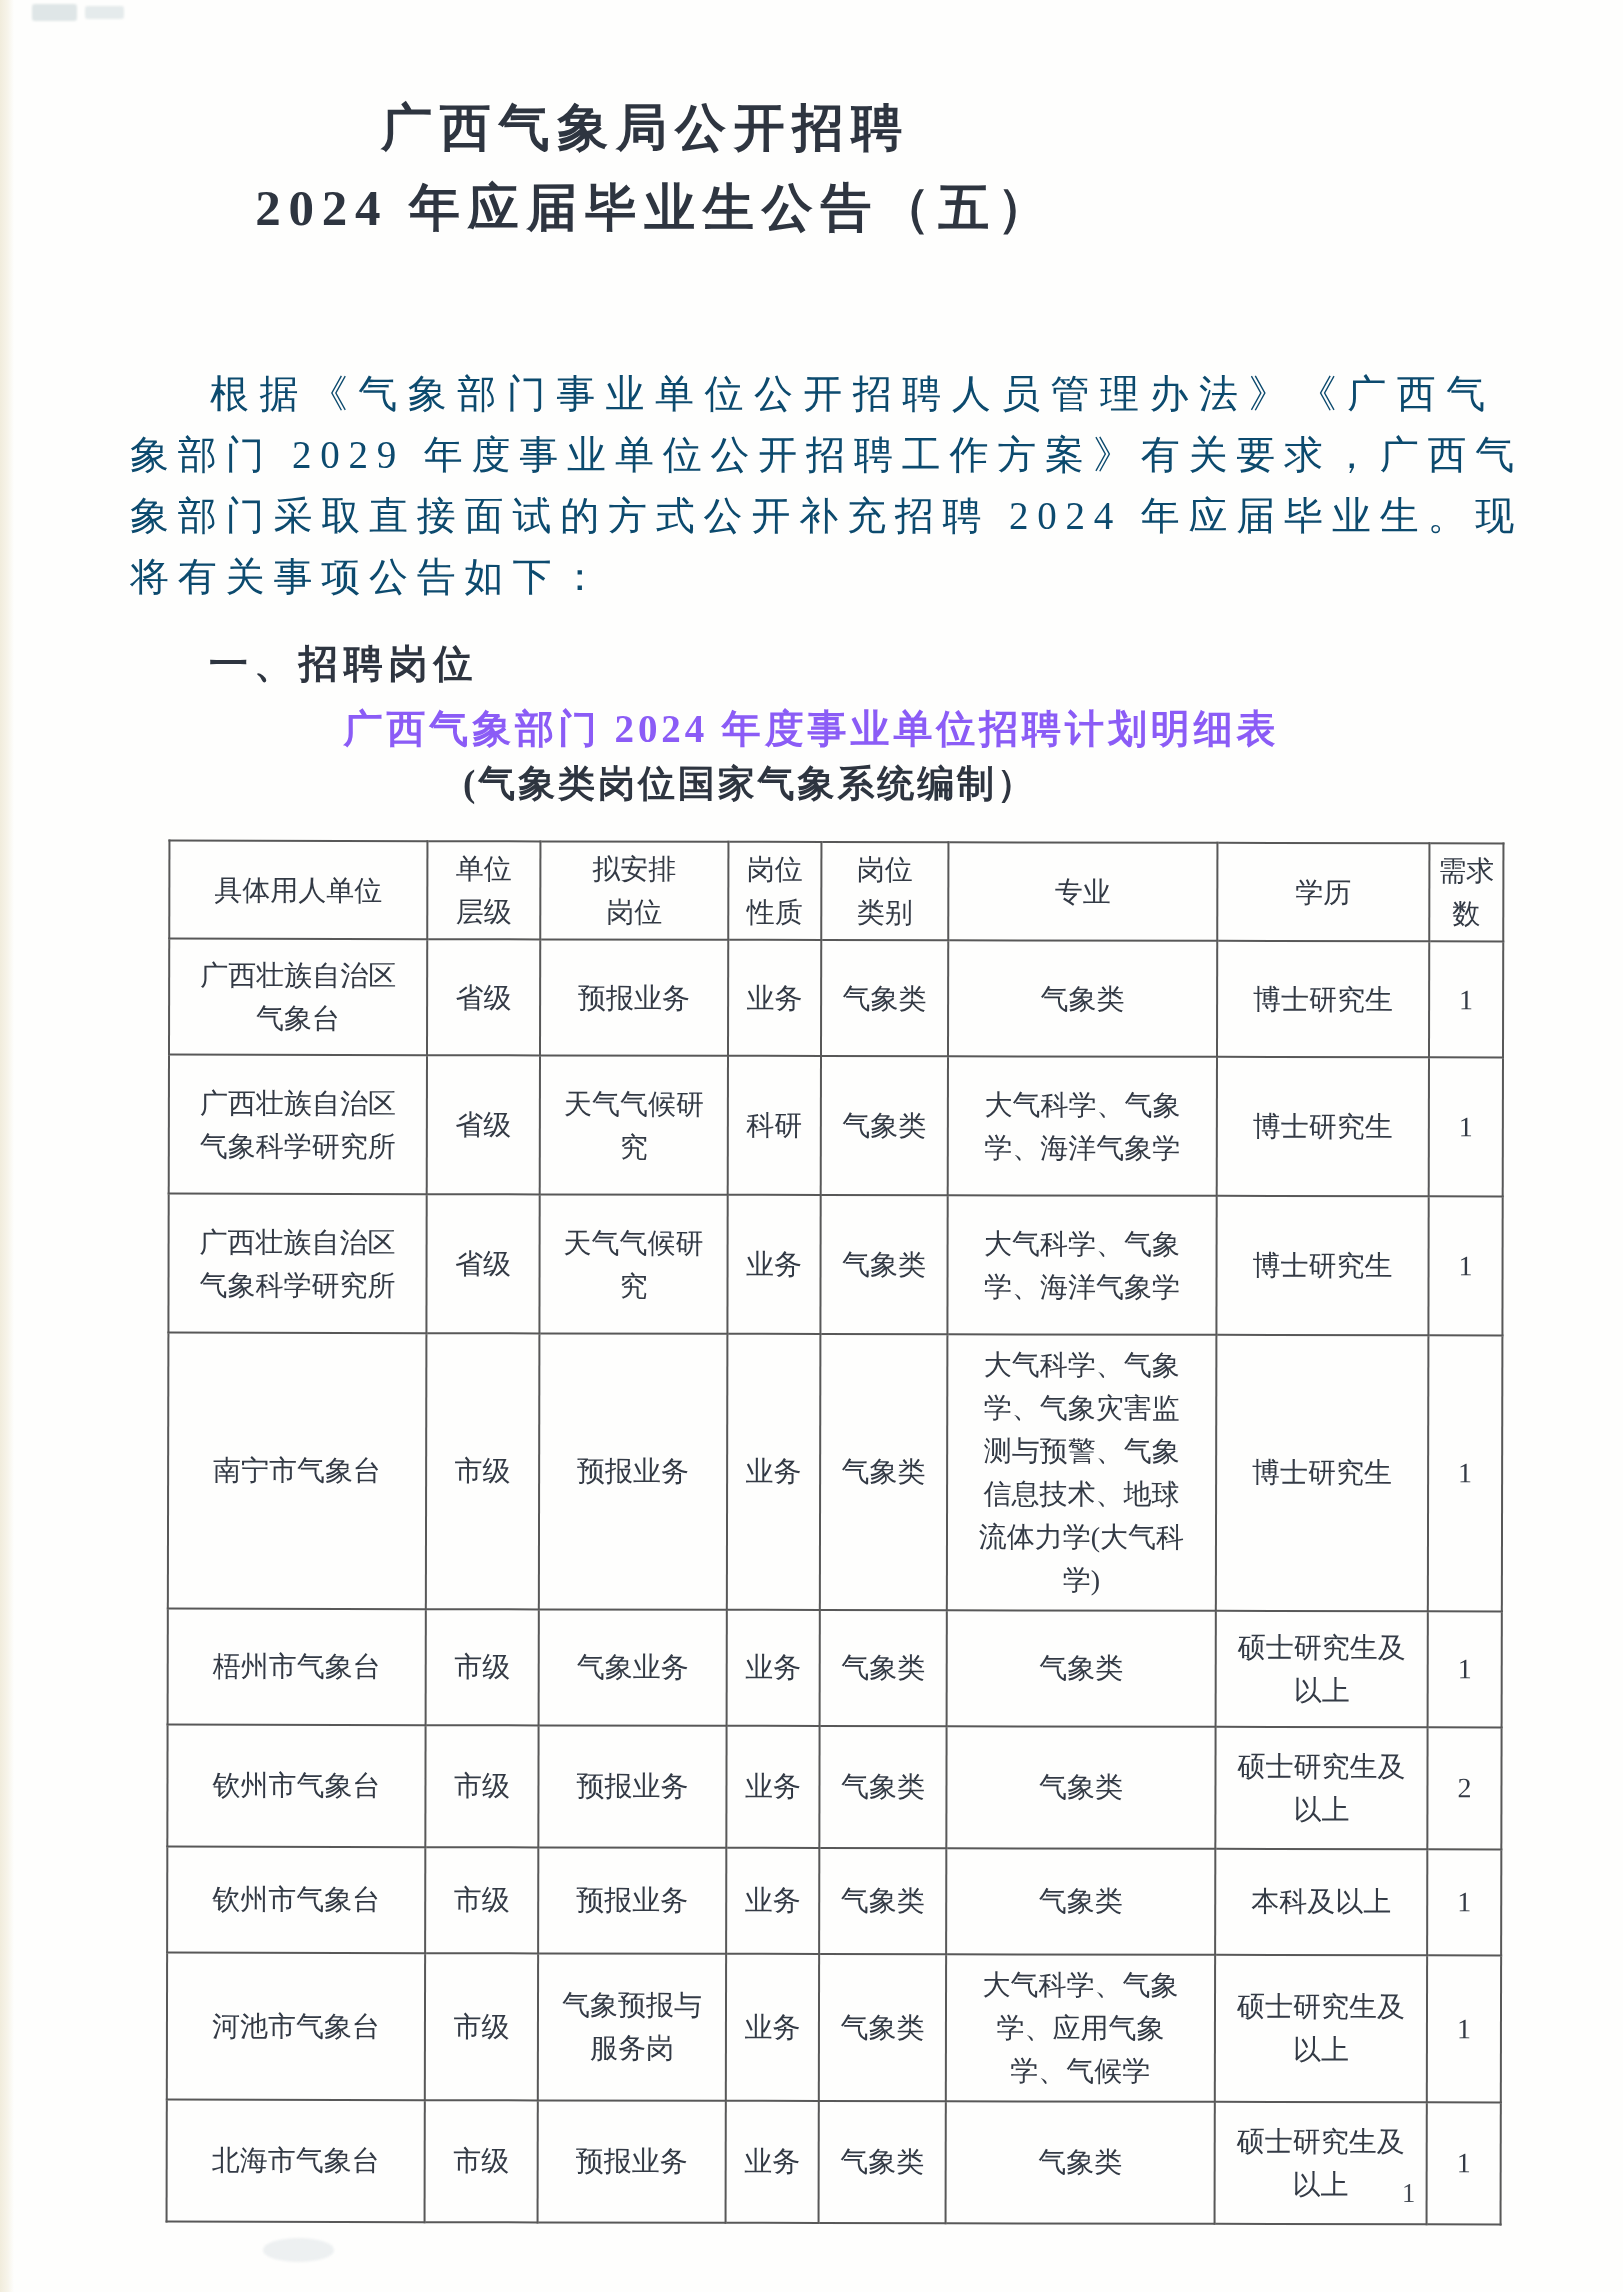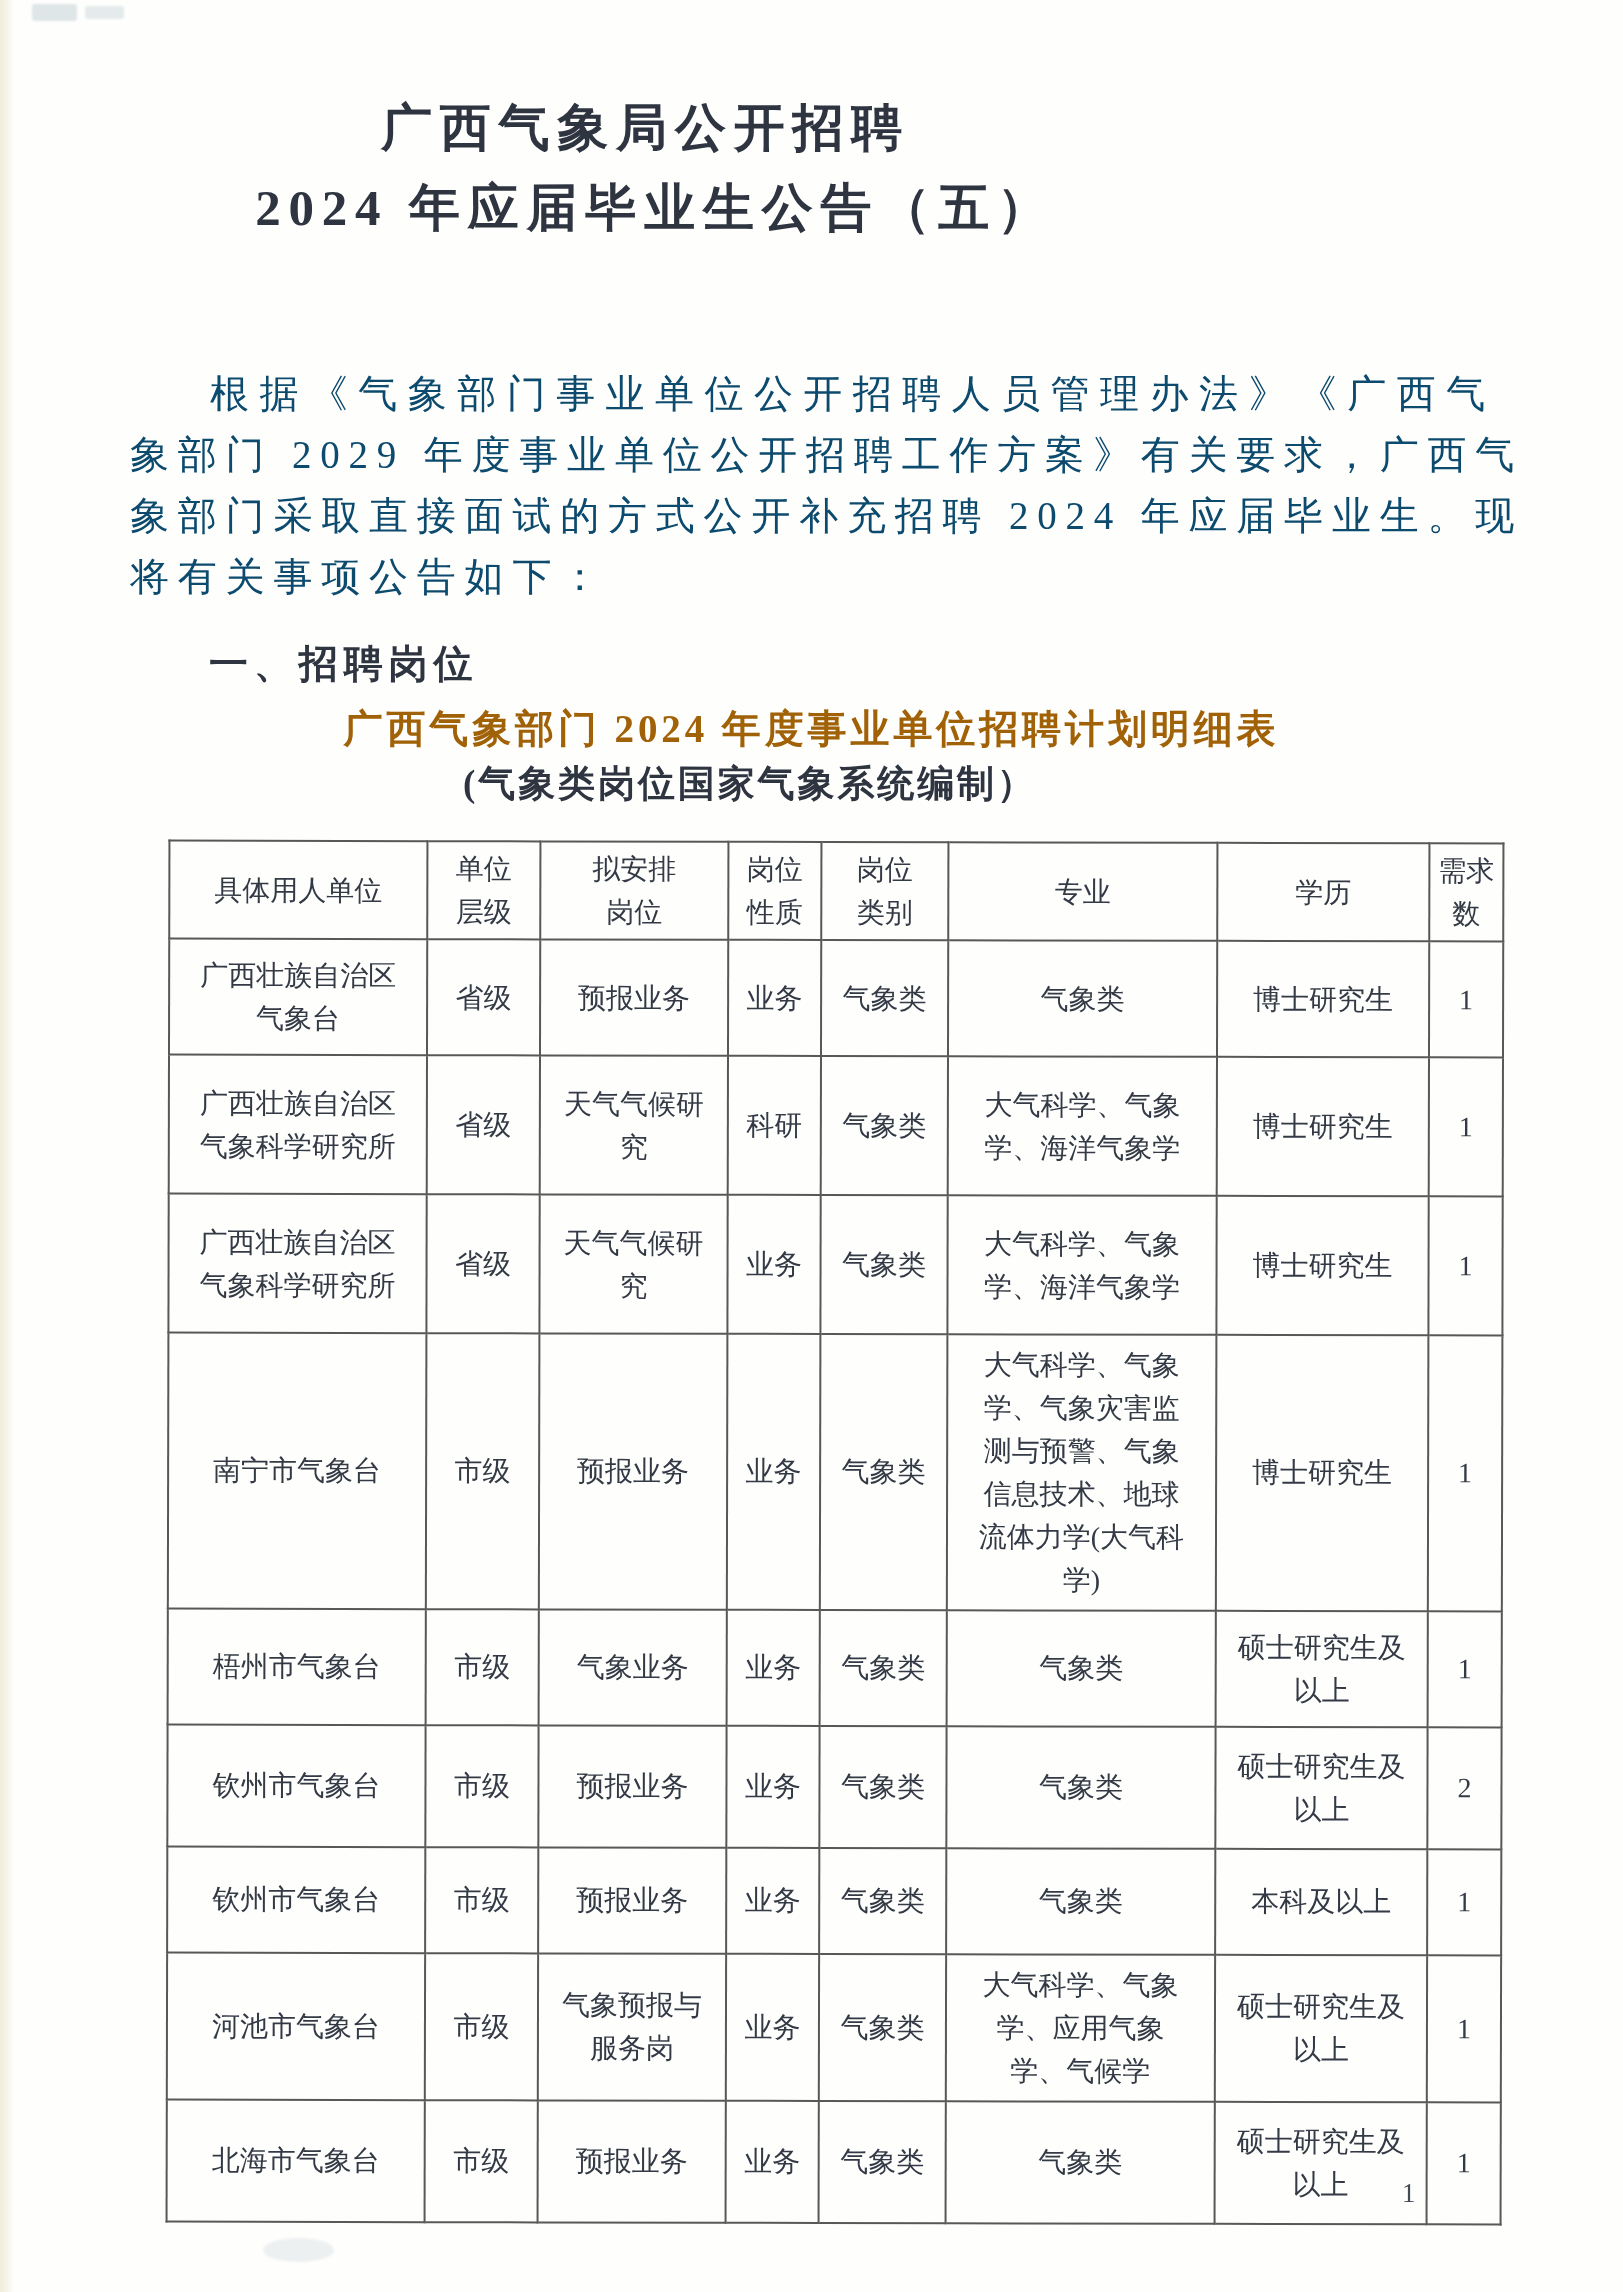--- a/index.html
+++ b/index.html
@@ -55,21 +55,21 @@
     position:absolute;left:209px;top:637px;
     font-size:39px;font-weight:bold;
     letter-spacing:5.9px;
     color:#2e3540;
   }
   .table-title{
     position:absolute;left:0;top:702px;width:1623px;
     text-align:center;
     font-size:39px;font-weight:bold;
     letter-spacing:3.9px;
-    color:#a16207;
+    color:#8b5cf6;
   }
   .table-subtitle{
     position:absolute;left:0;top:759px;width:1500px;
     text-align:center;
     font-size:37px;font-weight:bold;
     letter-spacing:2.9px;
     color:#2e3540;
   }
 
   table.recruit{

